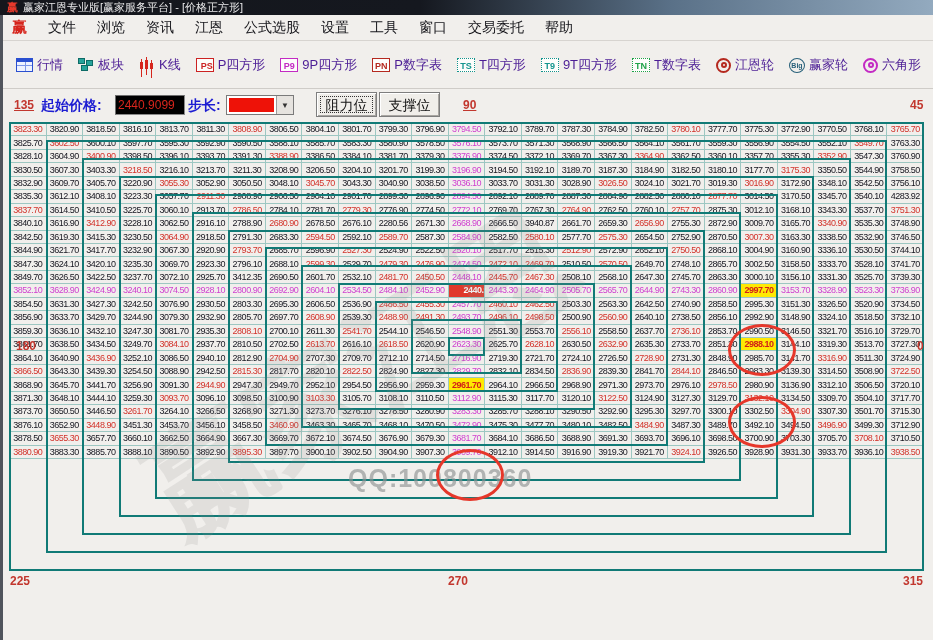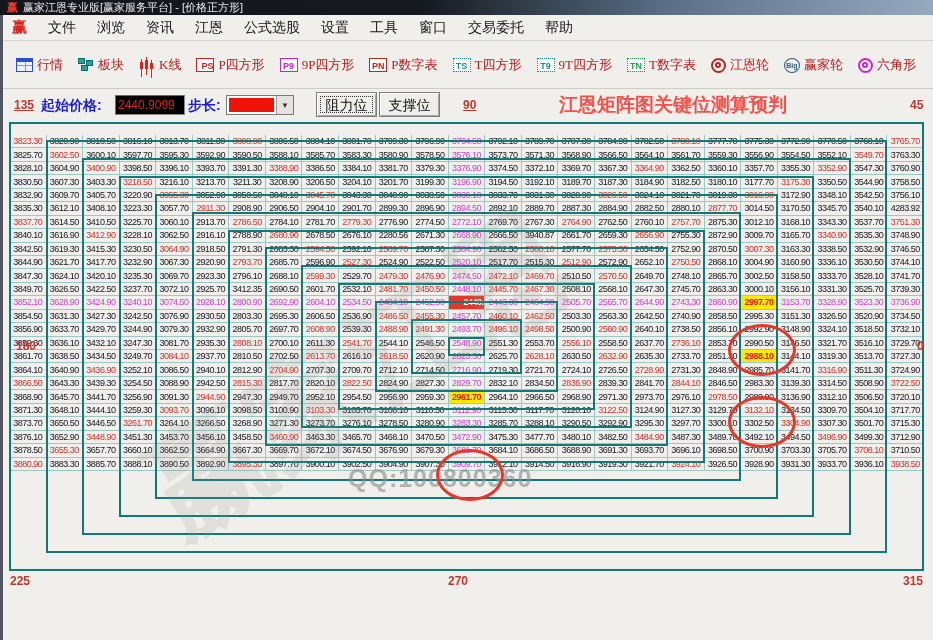--- a/index.html
+++ b/index.html
@@ -13,21 +13,21 @@
   .titlebar .ttl{color:#e9e9ea;font-size:11px;white-space:nowrap;}
   
   .menubar{position:absolute;left:3px;top:15px;width:930px;height:26px;background:#f1efec;
     border-bottom:1px solid #d7d4d0;display:flex;align-items:center;gap:21px;padding-left:9px;box-sizing:border-box;}
   .menubar .mlogo{color:#d6251c;font-weight:bold;font-size:15px;}
   .menubar .mi{font-size:14px;color:#15151a;cursor:default;}
   
   .toolbar{position:absolute;left:3px;top:42px;width:930px;height:47px;background:#f1efec;
     border-bottom:1px solid #cfccc8;display:flex;align-items:center;gap:9px;padding-left:10px;box-sizing:border-box;}
   .tbi{display:flex;align-items:center;gap:4px;padding:2px 3px;cursor:default;}
-  .tbi .lbl{font-size:13px;color:#b91c1c;white-space:nowrap;font-family:Liberation Serif, serif;}
+  .tbi .lbl{font-size:13px;color:#4c1d95;white-space:nowrap;}
   .badge{display:inline-block;width:18px;height:14px;line-height:14px;text-align:center;
     font-size:9px;font-weight:bold;background:#fdfdfb;box-sizing:border-box;}
   .icon-table{display:inline-block;width:17px;height:14px;border:1px solid #2a4fd0;
     background:linear-gradient(#2a4fd0 3px,#eef2ff 3px),#eef2ff;position:relative;box-sizing:border-box;}
   .icon-table i{position:absolute;left:0;right:0;top:6px;border-top:1px solid #7e97e8;display:block;}
   .icon-table em{position:absolute;top:3px;bottom:0;left:8px;border-left:1px solid #7e97e8;display:block;}
   .icon-blocks{display:inline-block;width:16px;height:14px;position:relative;}
   .icon-blocks b{position:absolute;width:7px;height:6px;background:#27a39b;border:1px solid #0d6b66;box-sizing:border-box;}
   .icon-candles{display:inline-block;width:16px;height:15px;position:relative;}
   .icon-candles b{position:absolute;width:3px;background:#d6251c;}
@@ -50,21 +50,21 @@
   .combo .drop{width:16px;background:#e6e3df;border-left:1px solid #9a9a9a;font-size:8px;
     color:#333;display:flex;align-items:center;justify-content:center;}
   .btn{position:absolute;top:3px;height:25px;width:61px;background:#f0eeea;
     border:1px solid #7e7e7e;box-shadow:inset 1px 1px 0 #ffffff, inset -1px -1px 0 #a9a6a2;
     font-size:14px;color:#111;text-align:center;line-height:24px;box-sizing:border-box;cursor:default;}
   .btn.focused:after{content:"";position:absolute;left:3px;right:3px;top:3px;bottom:3px;border:1px dotted #333;}
   .hdr-title{position:absolute;left:520px;top:3px;width:300px;text-align:center;color:#f4504a;
     font-size:19px;font-weight:bold;white-space:nowrap;}
   
   .matrix{position:absolute;left:10px;top:123px;width:914px;height:448px;}
-  .cells{position:absolute;left:0;top:12px;width:914px;height:336px;display:grid;
+  .cells{position:absolute;left:0;top:0;width:914px;height:336px;display:grid;
     grid-template-columns:repeat(25,1fr);grid-template-rows:repeat(25,1fr);}
   .cell{border-right:1px solid #9dc7c2;border-bottom:1px solid #9dc7c2;box-sizing:border-box;
     font-size:9px;letter-spacing:-0.5px;display:flex;align-items:center;justify-content:center;
     white-space:nowrap;overflow:hidden;}
   .cell.n{color:#15151f;}
   .cell.r{color:#d2322a;}
   .cell.m{color:#cf3fcf;}
   .cell.c{background:#e0392b;color:#ffffff;font-weight:bold;padding-left:23px;}
   .cell.k{background:#ffe903;color:#d21f18;font-weight:bold;}
   .ring{position:absolute;border:2px solid #117a76;box-sizing:border-box;pointer-events:none;}
@@ -176,21 +176,20 @@
     <span class="blabel" style="left:38px;">起始价格:</span>
     <input class="pricebox" value="2440.9099" style="">
     <span class="blabel" style="left:185px;">步长:</span>
     <div class="combo">
       <span class="swatch"></span>
       <span class="drop">▼</span>
     </div>
     <div class="btn focused" style="left:313px;">阻力位</div>
     <div class="btn" style="left:376px;">支撑位</div>
     <span class="alabel" style="left:460px;top:9px;text-decoration:underline;">90</span>
-    <div class="hdr-title">江恩矩阵图关键位测算预判</div>
     <span class="alabel" style="left:907px;top:9px;">45</span>
   </div>
 
   <span class="alabel" style="left:16px;top:339px;position:absolute;z-index:7;">180</span>
   <span class="alabel" style="left:917px;top:339px;position:absolute;z-index:7;">0</span>
 
   <div class="matrix">
     <div class="cells">
         <div class="cell r">3823.30</div>
         <div class="cell n">3820.90</div>

